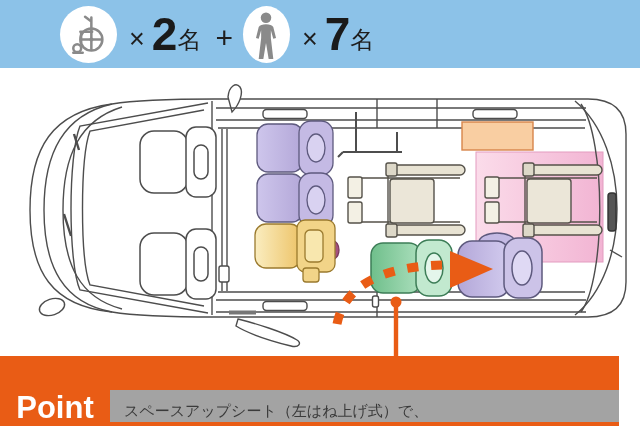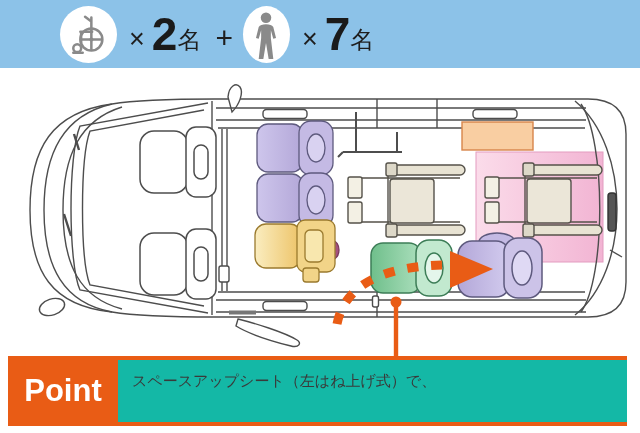--- a/index.html
+++ b/index.html
@@ -15,25 +15,25 @@
                 display:flex;align-items:center;justify-content:center;flex:0 0 auto;}
   .capbar .times{font-size:27px;color:#1e1e1e;margin:10px 4px 0 12px;font-weight:400;}
   .capbar .big{font-size:46px;font-weight:700;color:#1a1a1a;margin:0 1px 0 3px;letter-spacing:-1px;}
   .capbar .unit{font-size:24px;color:#1e1e1e;margin-top:12px;}
   .capbar .plus{font-size:30px;color:#1e1e1e;margin:8px 10px 0 14px;font-weight:400;}
 
   
   #diagram{position:absolute;left:0;top:0;width:640px;height:433px;}
 
   
-  .point{position:absolute;left:8px;top:356px;width:619px;height:70px;background:#E95C15;
-         display:flex;box-sizing:border-box;}
+  .point{position:absolute;left:0;top:356px;width:619px;height:70px;background:#E95C15;
+         display:flex;box-sizing:border-box;align-items:flex-end;}
   .point-label{width:110px;display:flex;align-items:center;justify-content:center;
                color:#fff;font-size:31px;font-weight:700;letter-spacing:0;}
-  .point-body{flex:1;background:#14b8a6;margin:4px 0 4px 0;padding:9px 0 0 14px;
+  .point-body{flex:1;background:#a3a3a3;margin:4px 0 4px 0;padding:9px 0 0 14px;
               box-sizing:border-box;}
   .point-body .pline{font-size:15px;line-height:23px;color:#3a3a3a;}
 </style>
 </head>
 <body>
 
 <div id="stage">
 
   <svg id="diagram" viewBox="0 0 640 433" xmlns="http://www.w3.org/2000/svg">
     <defs>

